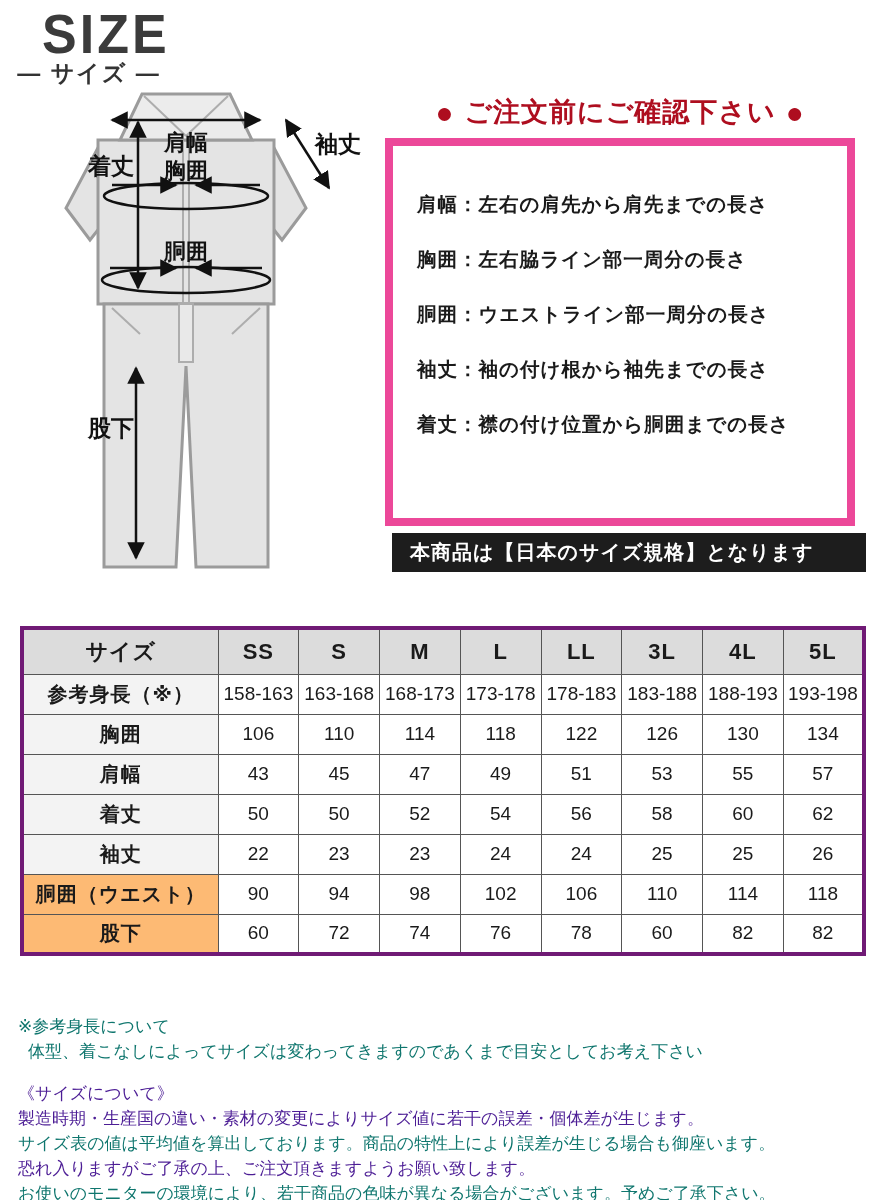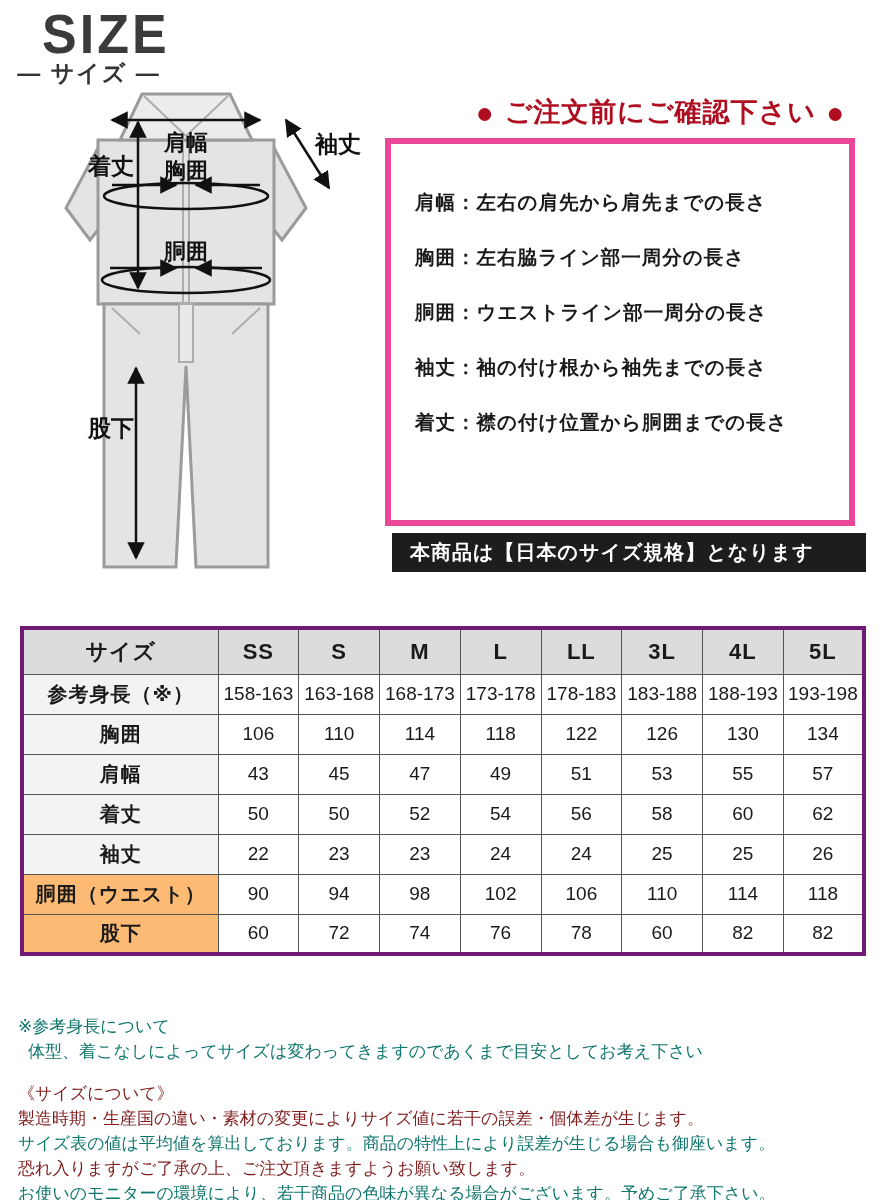--- a/index.html
+++ b/index.html
@@ -20,28 +20,28 @@
     position:absolute; left:8px; top:58px; width:162px; text-align:center;
     font-size:23px; font-weight:700; color:#333; letter-spacing:2px;
   }
 
   
   .diagram { position:absolute; left:58px; top:86px; }
   .diagram text { font-family:"Liberation Sans","DejaVu Sans",sans-serif; font-weight:700; fill:#111; }
 
   
   .confirm-title {
-    position:absolute; left:385px; top:94px; width:470px; text-align:right;
+    position:absolute; left:385px; top:94px; width:470px; text-align:center;
     font-size:27px; font-weight:800; color:#ae0e1f; letter-spacing:1px;
     white-space:nowrap;
   }
   .confirm-title .dot { font-size:30px; vertical-align:-2px; padding:0 10px; }
   .confirm-box {
     position:absolute; left:385px; top:138px; width:470px; height:388px;
-    border:6px solid #ec4899; background:#fff;
+    border:8px solid #ec4899; background:#fff;
     padding:44px 16px 0 24px;
   }
   .def-line {
     height:55px; line-height:28px; font-size:19.5px; font-weight:600;
     letter-spacing:1px; white-space:nowrap;
   }
   .notice-bar {
     position:absolute; left:392px; top:533px; width:474px; height:39px;
     background:#1d1d1d; color:#ffffff; font-size:20px; font-weight:700;
     line-height:39px; padding-left:18px; letter-spacing:1px; white-space:nowrap;
@@ -61,21 +61,21 @@
     background:#dcdcdc; font-size:22px; font-weight:700; height:46px;
     letter-spacing:1px;
   }
   table.size-table th.row-label { font-size:20px; font-weight:700; background:#fdba74; letter-spacing:1px; }
   table.size-table th.row-label.shaded { background:#f3f3f3; }
   table.size-table td { font-size:19px; }
 
   
   .footnotes { position:absolute; left:18px; top:1014px; width:850px; }
   .footnote { font-size:17px; line-height:25px; color:#0f766e; white-space:nowrap; }
-  .footnote.red { color:#7f1d1d; }
+  .footnote.red { color:#4c1d95; }
   .footnote.indent { padding-left:10px; }
   .footnote.gap { margin-top:17px; }
 </style>
 </head>
 <body>
 
 <div class="canvas">
 
   <div class="size-title">SIZE</div>
   <div class="size-subtitle">— サイズ —</div>

